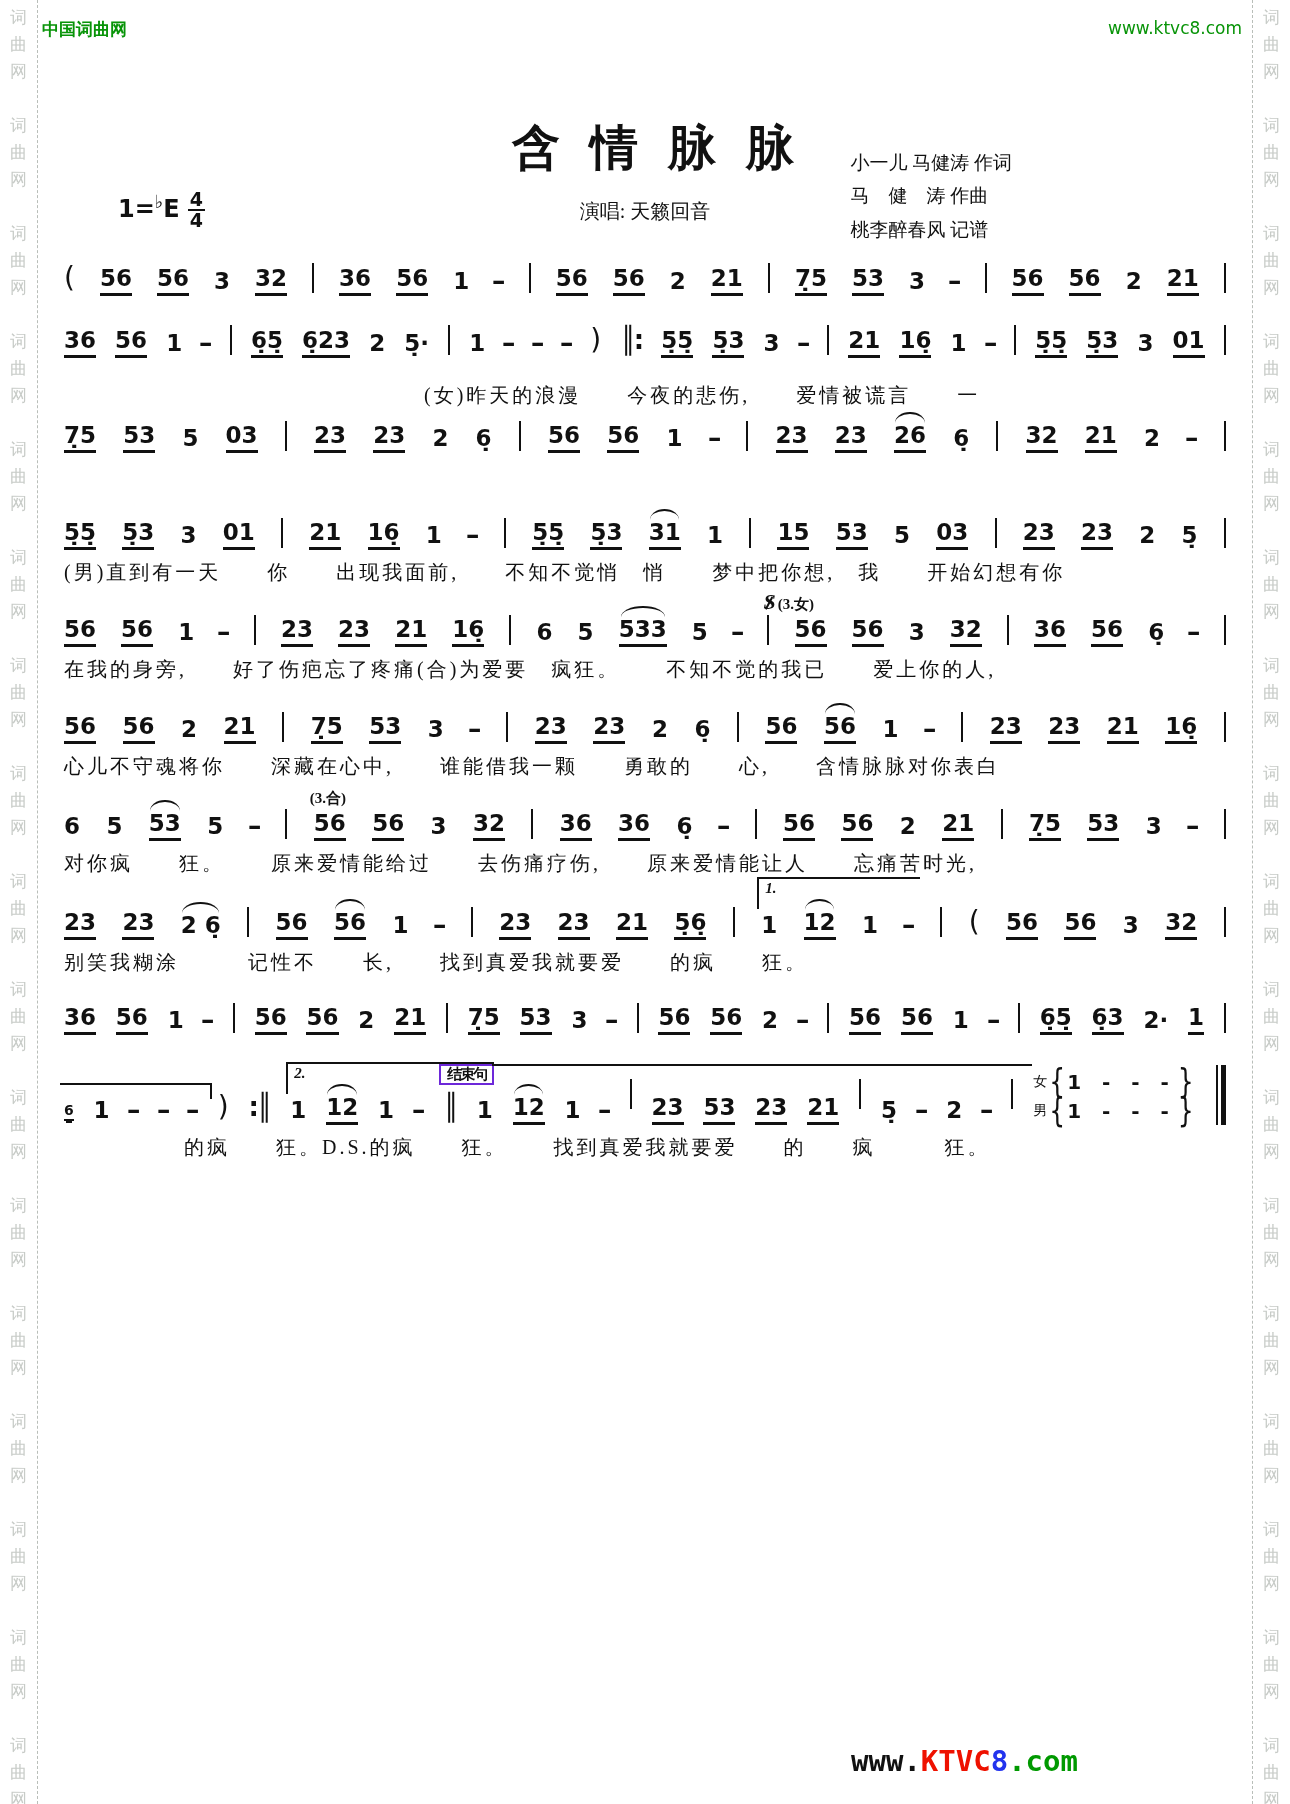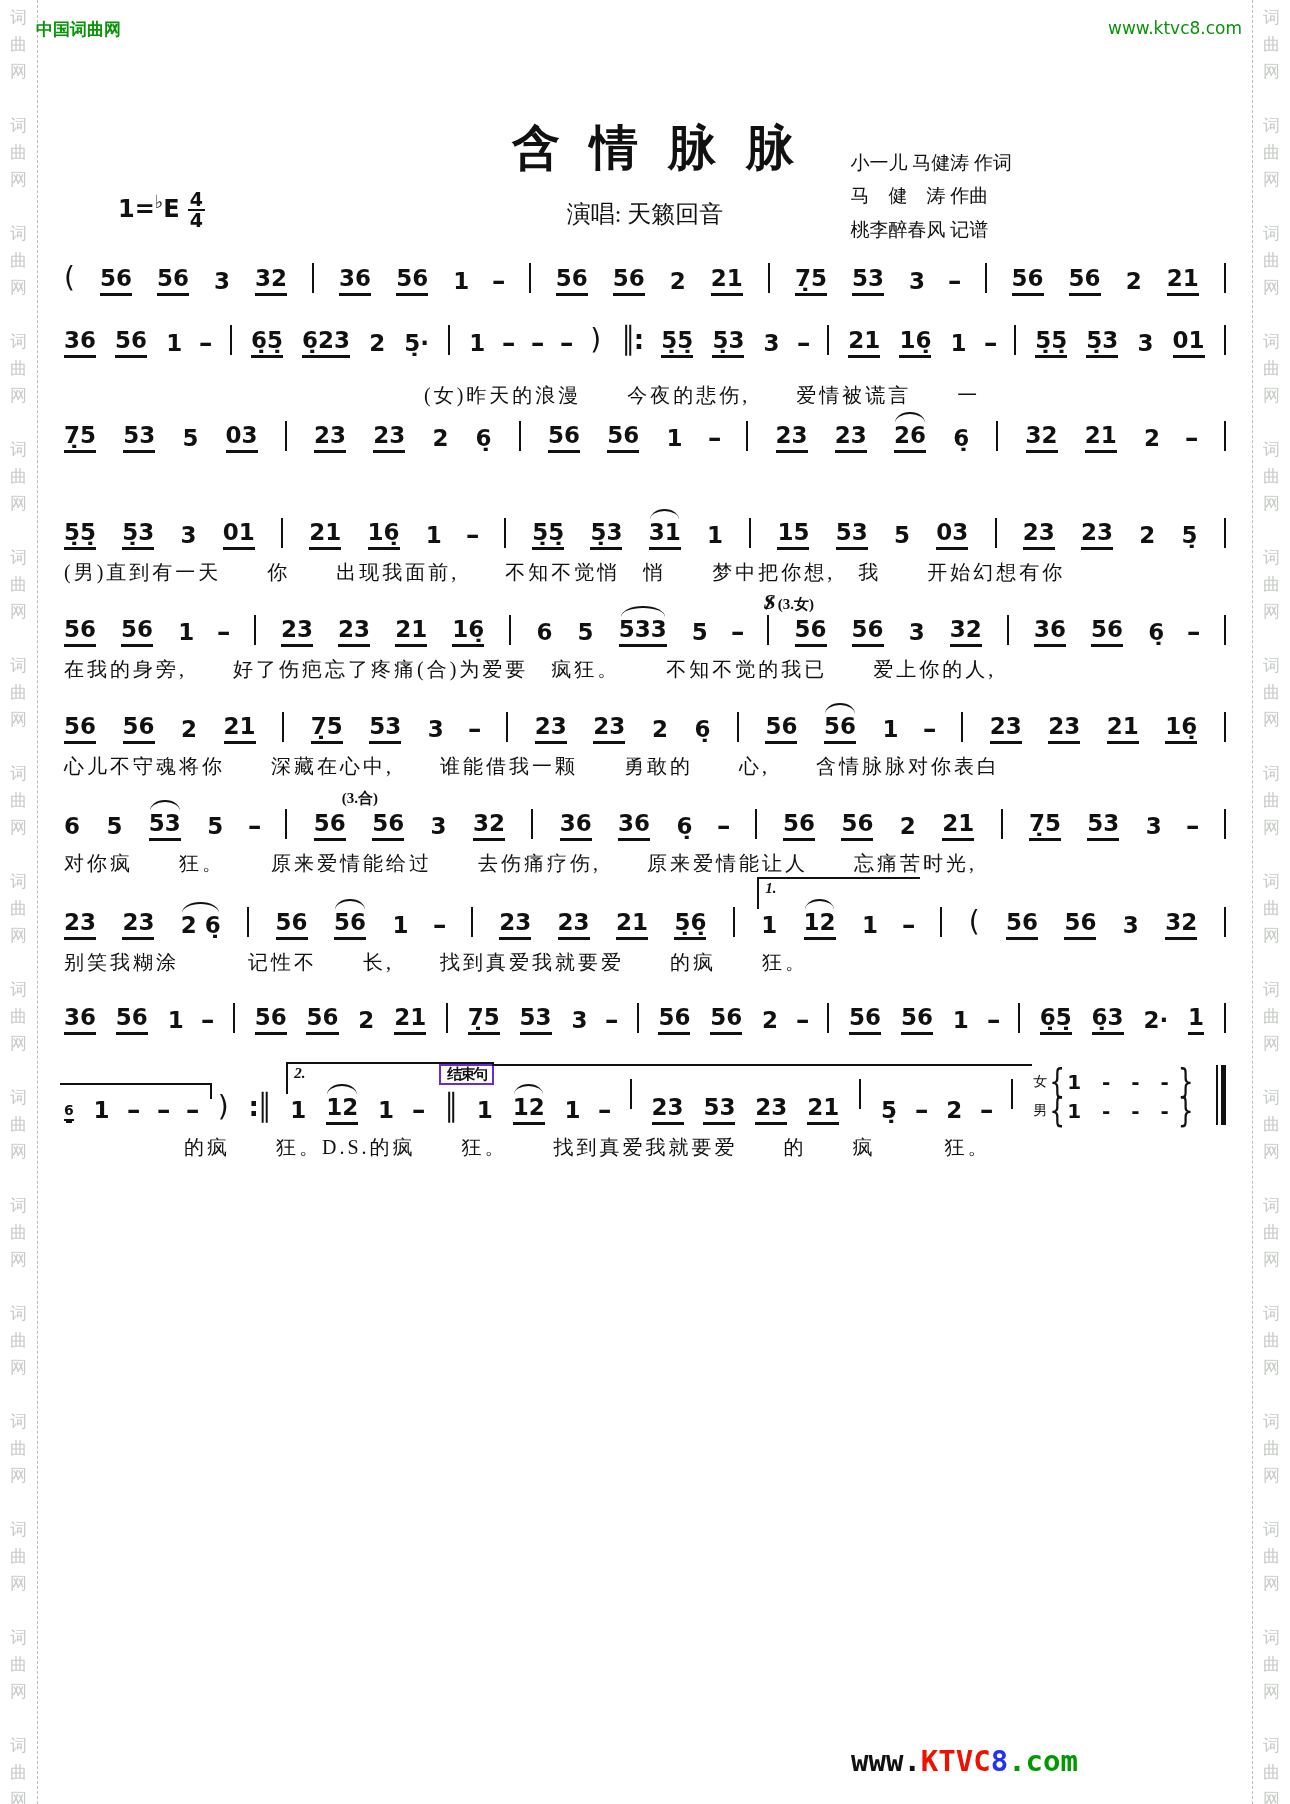--- a/index.html
+++ b/index.html
@@ -5,32 +5,32 @@
   html,body{margin:0;padding:0;background:#ffffff;width:1290px;height:1804px;overflow:hidden;position:relative;
             font-family:"DejaVu Sans",sans-serif;color:#111;}
   
   .wm-col{position:absolute;top:0;bottom:0;width:38px;display:flex;flex-direction:column;align-items:center;
           padding-top:4px;box-sizing:border-box;z-index:0;}
   .wm-col.left{left:0;border-right:1px dashed #b9beb9;}
   .wm-col.right{right:0;border-left:1px dashed #b9beb9;}
   .wm-ch{font-size:17px;color:#c7cbc7;line-height:1;margin:5px 0;font-family:"Liberation Serif",serif;}
   .wm-gap{height:27px;flex:none;}
   
-  .green-row{position:absolute;top:18px;left:36px;right:48px;display:flex;justify-content:space-between;z-index:2;}
+  .green-row{position:absolute;top:18px;left:42px;right:48px;display:flex;justify-content:space-between;z-index:2;}
   .green-row span{color:#089408;font-size:17px;font-weight:bold;}
   .green-row .url{font-weight:normal;}
   
   .title{position:absolute;top:116px;left:0;right:0;text-align:center;font-family:"Liberation Serif",serif;
          font-size:48px;font-weight:bold;letter-spacing:30px;padding-left:46px;}
   .keysig{position:absolute;top:190px;left:118px;font-size:24px;font-weight:bold;}
   .keysig .flat{vertical-align:super;font-size:18px;}
   .frac{display:inline-flex;flex-direction:column;vertical-align:middle;line-height:1;font-size:19px;
         text-align:center;margin-left:8px;}
   .frac .top{border-bottom:2px solid #111;padding:0 2px;}
-  .performer{position:absolute;top:198px;left:0;right:0;text-align:center;font-size:24px;
+  .performer{position:absolute;top:198px;left:0;right:0;text-align:center;font-size:20px;
              font-family:"Liberation Serif",serif;}
   .credits{position:absolute;top:146px;right:278px;font-size:19px;font-family:"Liberation Serif",serif;
            line-height:1.75;text-align:left;}
   
   .score{position:absolute;top:242px;left:64px;right:64px;z-index:1;}
   .system{position:relative;}
   .notes-row{display:flex;justify-content:space-between;align-items:flex-end;padding-top:20px;}
   .tok{position:relative;display:inline-block;font-size:23px;font-weight:bold;line-height:1.15;
        padding-bottom:2px;white-space:pre;}
   .tok.u1{border-bottom:3px solid #111;}
@@ -42,21 +42,21 @@
   .barline{width:2px;height:30px;background:#111;align-self:center;margin-bottom:2px;}
   .tie::before{content:"";position:absolute;left:4%;right:4%;top:-10px;height:9px;
                border-top:2px solid #111;border-radius:100% 100% 0 0 / 200% 200% 0 0;}
   
   .ab{position:absolute;bottom:calc(100% + 3px);left:-4px;font-size:15px;font-weight:bold;
       white-space:nowrap;font-family:"Liberation Serif",serif;line-height:1.1;z-index:3;}
   .ab.volta{border-top:2px solid #111;border-left:2px solid #111;padding:1px 0 12px 6px;font-style:italic;}
   .ab.linetop{border-top:2px solid #111;border-right:2px solid #111;height:14px;padding:0;}
   .ab.box{border:2px solid #6d28d9;padding:0 6px 1px 6px;bottom:calc(100% + 8px);}
   .ab.box::after{content:"";position:absolute;left:100%;top:-2px;width:540px;border-top:2px solid #111;}
-  .ab.text{font-weight:bold;margin-left:32px;}
+  .ab.text{font-weight:bold;}
   .ab.segno{bottom:calc(100% + 1px);}
   .segno-sym{display:inline-block;position:relative;font-weight:bold;font-style:italic;font-size:22px;
              margin-right:2px;font-family:"Liberation Serif",serif;}
   .segno-sym::after{content:"";position:absolute;left:-1px;right:-1px;top:52%;border-top:2px solid #111;
                     transform:rotate(-62deg);}
   
   .dual{display:inline-flex;flex-direction:column;gap:0;}
   .dual-row{display:flex;align-items:center;gap:2px;}
   .dual-label{font-size:14px;font-weight:normal;font-family:"Liberation Serif",serif;}
   .dual-brace{font-size:25px;font-weight:normal;transform:scaleY(1.35);display:inline-block;}

